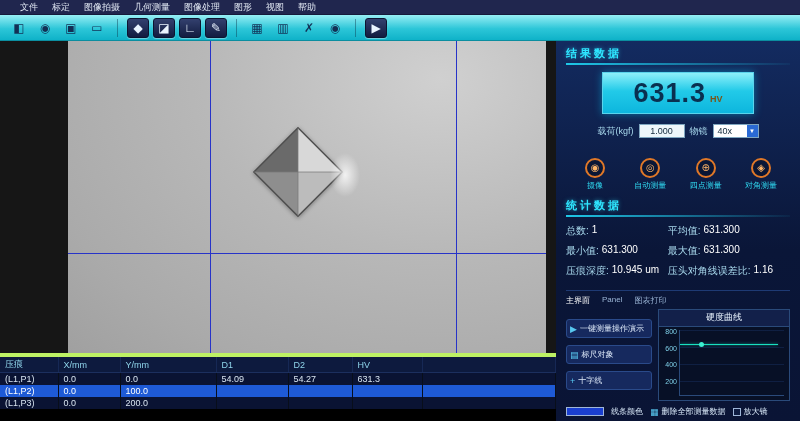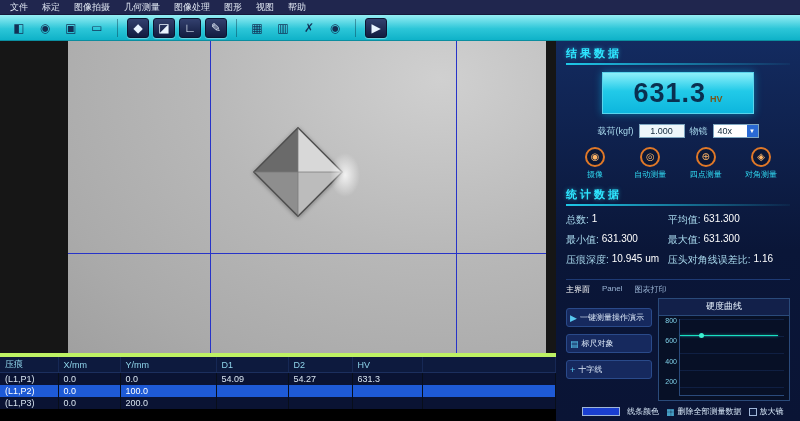--- a/index.html
+++ b/index.html
@@ -13,21 +13,21 @@
   .window { width:800px; height:421px; display:flex; flex-direction:column; background:#0a1333; }
 
   
   .titlebar { height:17px; background:#0c0e24; display:flex; align-items:center; padding:0 5px; gap:5px; flex:0 0 auto; }
   .app-icon { width:9px; height:9px; background:linear-gradient(135deg,#3ac6e8,#d84a2a); border-radius:2px; }
   .title-text { font-size:9px; color:#e6e9f2; flex:1; white-space:nowrap; overflow:hidden; }
   .win-controls { display:flex; gap:2px; }
   .win-btn { width:17px; height:13px; font-size:9px; line-height:13px; text-align:center; color:#dfe6f2; cursor:default; }
 
   
-  .menubar { height:15px; background:#20264e; display:flex; align-items:center; padding:0 4px; gap:2px; flex:0 0 auto; border-bottom:1px solid #141a3a; }
+  .menubar { height:15px; background:#20264e; display:flex; align-items:center; padding:0 14px; gap:2px; flex:0 0 auto; border-bottom:1px solid #141a3a; }
   .menu-item { font-size:9px; color:#dfe6f2; padding:0 6px; white-space:nowrap; }
 
   
   .toolbar { height:26px; background:linear-gradient(#96eef4,#2cc6d8 55%,#0fb2c8); display:flex; align-items:center; padding:0 8px; gap:4px; flex:0 0 auto; border-bottom:1px solid #0b8ea0; }
   .tb-btn { width:22px; height:20px; display:flex; align-items:center; justify-content:center; font-size:12px; color:#123055; border-radius:3px; }
   .tb-btn.dark { background:linear-gradient(#33406e,#121c40); color:#eaf4ff; border:1px solid #0d1430; box-shadow:0 1px 1px rgba(255,255,255,.4); }
   .tb-sep { width:1px; height:18px; background:rgba(10,60,80,.45); margin:0 5px; }
 
   
   .main { flex:1; display:flex; min-height:0; }
@@ -53,21 +53,21 @@
   table.results tr.row.selected { background:#1e5ad6; }
   table.results tr.row.selected td { color:#ffffff;margin-left:27px; }
 
   
   .rp-header { color:#2ee6ff; font-size:11px; font-weight:bold; letter-spacing:3px; text-shadow:0 0 4px rgba(46,230,255,.5); }
   .rp-line { height:2px; background:linear-gradient(90deg,#1ec8e8,rgba(30,200,232,.05)); margin:2px 0 5px; }
   .display { width:152px; height:42px; margin:2px auto 8px; display:flex; align-items:center; justify-content:center; gap:4px;
     background:linear-gradient(#8df0fa,#22cae8 45%,#0db6dd); border:1px solid #5ad4ec; box-shadow:0 0 8px rgba(0,210,255,.45); }
   .display-value { font-size:27px; font-weight:bold; color:#0a3050; letter-spacing:1px; }
   .display-unit { font-size:9px; color:#7a5518; margin-top:12px; font-weight:bold; }
-  .io-row { display:flex; align-items:center; justify-content:center; gap:5px; font-size:9px; color:#bfe8f4; margin:2px 0 7px; }
+  .io-row { display:flex; align-items:center; justify-content:center; gap:5px; font-size:9px; color:#bfe8f4; margin:2px 0 18px; }
   .io-input { width:46px; height:14px; font-size:9px; background:#eef6fa; border:1px solid #7fa6c0; color:#12283a; text-align:center; font-family:inherit; }
   .io-select { width:46px; height:14px; background:#ffffff; border:1px solid #7fa6c0; display:flex; align-items:center; font-size:9px; color:#12283a; padding-left:4px; }
   .io-select .arrow { margin-left:auto; background:#2a6ad4; color:#fff; font-size:6px; width:11px; height:12px; display:flex; align-items:center; justify-content:center; }
   .btn-row { display:flex; justify-content:space-between; margin:2px 2px 7px; }
   .rp-btn { width:54px; text-align:center; }
   .rp-btn-icon { width:20px; height:20px; margin:0 auto 2px; border:2px solid #e07828; border-radius:50%; color:#ffb668; font-size:10px; line-height:16px; text-align:center; background:rgba(0,0,0,.25); }
   .rp-btn-label { font-size:8px; color:#30d8f0; white-space:nowrap; }
   .stats-grid { display:grid; grid-template-columns:1fr 1.25fr; row-gap:6px; column-gap:4px; font-size:10px; margin:2px 0 12px; }
   .stat { display:flex; gap:3px; white-space:nowrap; overflow:hidden; }
   .stat-label { color:#a8d8ec; }
@@ -82,21 +82,21 @@
   .tool-btn { background:#16295e; border:1px solid #2a4a8a; border-radius:3px; color:#dce8f8; font-size:8px; padding:3px 3px; display:flex; align-items:center; gap:3px; white-space:nowrap; overflow:hidden; }
   .tool-icon { color:#58c8f0; font-size:9px; flex:0 0 auto; }
   .chart-box { flex:1; border:1px solid #2a4a7a; background:#071026; display:flex; flex-direction:column; min-width:0; }
   .chart-title { font-size:9px; color:#eaf4ff; text-align:center; padding:1px 0 2px; background:#12204a; border-bottom:1px solid #2a4a7a; }
   .chart-plot { position:relative; flex:1; margin:3px 5px 4px 20px; border-left:1px solid #2a4a7a; border-bottom:1px solid #2a4a7a;
     background:repeating-linear-gradient(to bottom, rgba(30,60,120,.35) 0 1px, transparent 1px 17px); }
   .yticks { position:absolute; left:-19px; top:-2px; bottom:10px; width:16px; display:flex; flex-direction:column; justify-content:space-between; }
   .yticks span { font-size:7px; color:#7fd0e8; text-align:right; display:block; }
   .chart-line { position:absolute; left:0; right:6px; height:1px; background:#18e0c0; box-shadow:0 0 3px rgba(24,224,192,.8); }
   .chart-dot { position:absolute; width:5px; height:5px; border-radius:50%; background:#3df0d0; }
-  .tools-bottom { display:flex; align-items:center; gap:7px; font-size:8px; color:#d8e8f8; margin-top:5px; white-space:nowrap;margin-left:16px; }
+  .tools-bottom { display:flex; align-items:center; gap:7px; font-size:8px; color:#d8e8f8; margin-top:5px; white-space:nowrap; }
   .swatch { width:38px; height:9px; border:1px solid #9fb6d8; flex:0 0 auto; }
   .bottom-item { display:flex; align-items:center; gap:3px; overflow:hidden; }
   .checkbox { width:8px; height:8px; border:1px solid #9fb6d8; background:#0d1b40; flex:0 0 auto; }
 </style>
 </head>
 <body>
 
 <div class="window">
 
 

